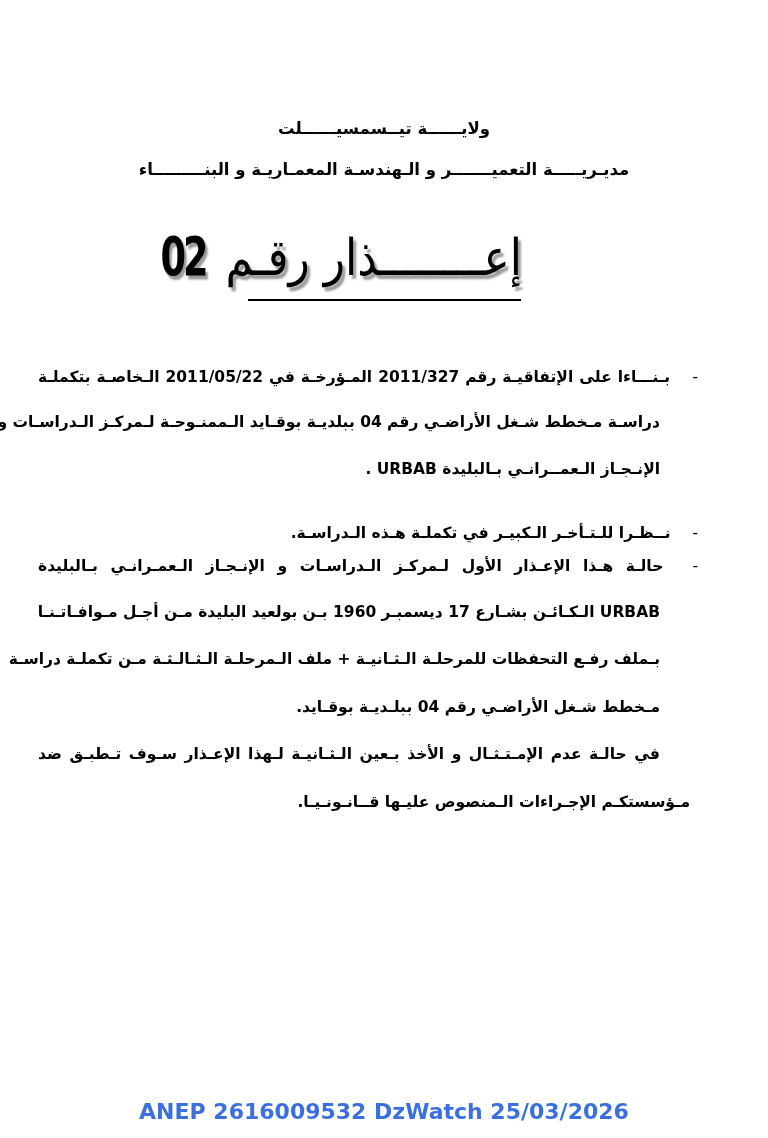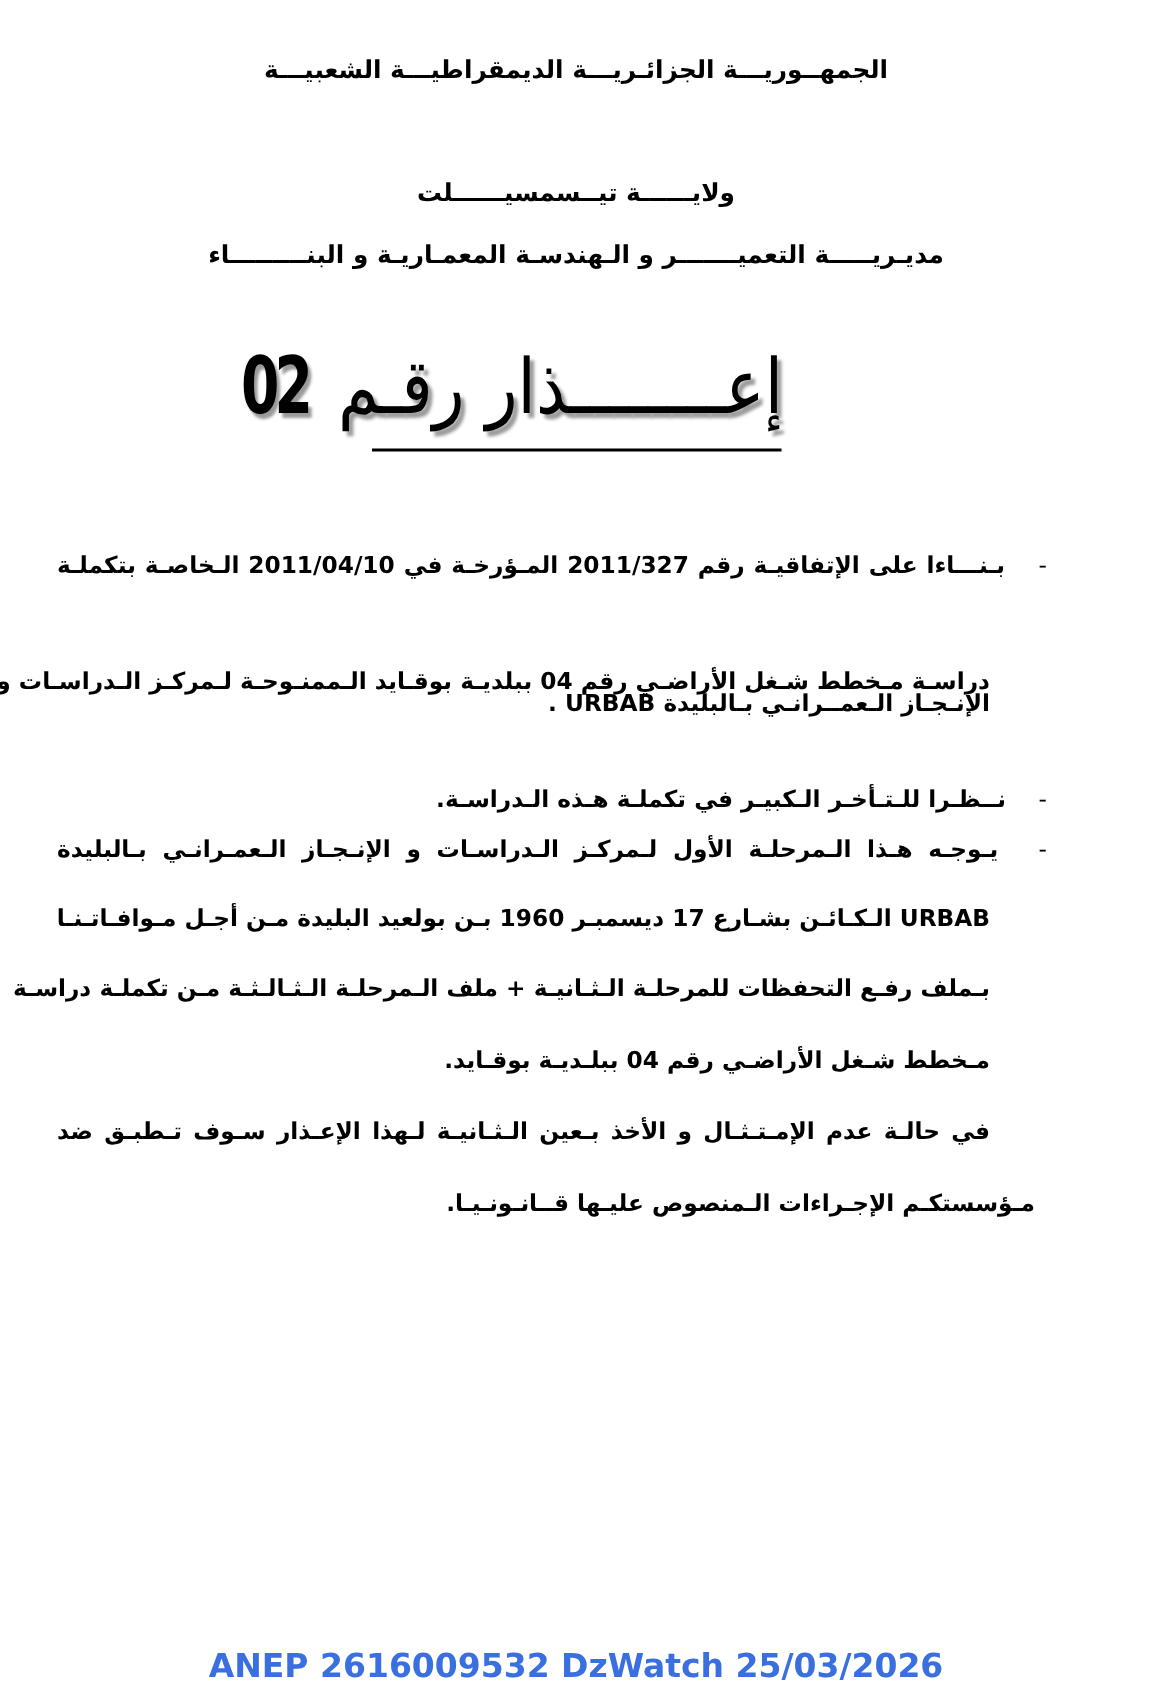--- a/index.html
+++ b/index.html
@@ -111,56 +111,55 @@
       font-size: 22px;
       line-height: 20px;
       font-family: "DejaVu Sans", sans-serif;
     }
   </style>
 </head>
 <body>
 
 <div class="page">
 
-  <div class="header h1">الجمهــوريـــة الجزائـريـــة الديمقراطيـــة الشعبيـــة</div>
   <div class="header h3">ولايــــــة تيــسمسيــــــلت</div>
   <div class="header h4">مديـريـــــة التعميـــــــر و الـهندسـة المعمـاريـة و البنـــــــــاء</div>
 
   <div class="title-wrap">
     <span class="title">
       <span>إعــــــــذار رقـم</span>
       <span class="title-num">02</span>
     </span>
   </div>
   <div class="title-rule"></div>
 
   <div class="body-text" style="top:366px;">
     <div class="line" style="top:0;">
       <span class="bullet">-</span>
-      <span>بـنـــاءا على الإتفاقيـة رقم 2011/327 المـؤرخـة في 2011/04/10 الـخاصـة بتكملـة</span>
+      <span>بـنـــاءا على الإتفاقيـة رقم 2011/327 المـؤرخـة في 2011/05/22 الـخاصـة بتكملـة</span>
     </div>
   </div>
   <div class="body-text" style="top:411px;">
-    <div class="line indent-r2" style="top:0;margin-top:32px;">دراسـة مـخطط شـغل الأراضـي رقم 04 ببلديـة بوقـايد الـممنـوحـة لـمركـز الـدراسـات و</div>
+    <div class="line indent-r2" style="top:0;">دراسـة مـخطط شـغل الأراضـي رقم 04 ببلديـة بوقـايد الـممنـوحـة لـمركـز الـدراسـات و</div>
   </div>
   <div class="body-text" style="top:458px;">
     <div class="line start indent-r2" style="top:0;">الإنـجـاز الـعمــرانـي بـالبليدة URBAB .</div>
   </div>
 
   <div class="body-text" style="top:507px;">
     <div class="line start" style="top:0;margin-top:15px;">
       <span class="bullet">-</span>
       <span>نــظـرا للـتـأخـر الـكبيـر في تكملـة هـذه الـدراسـة.</span>
     </div>
   </div>
 
   <div class="body-text" style="top:555px;">
     <div class="line" style="top:0;">
       <span class="bullet">-</span>
-      <span>يـوجـه هـذا الـمرحلـة الأول لـمركـز الـدراسـات و الإنـجـاز الـعمـرانـي بـالبليدة</span>
+      <span>حالـة هـذا الإعـذار الأول لـمركـز الـدراسـات و الإنـجـاز الـعمـرانـي بـالبليدة</span>
     </div>
   </div>
   <div class="body-text" style="top:601px;">
     <div class="line indent-r2" style="top:0;">URBAB الـكـائـن بشـارع 17 ديسمبـر 1960 بـن بولعيد البليدة مـن أجـل مـوافـاتـنـا</div>
   </div>
   <div class="body-text" style="top:648px;">
     <div class="line indent-r2" style="top:0;">بـملف رفـع التحفظات للمرحلـة الـثـانيـة + ملف الـمرحلـة الـثـالـثـة مـن تكملـة دراسـة</div>
   </div>
   <div class="body-text" style="top:696px;">
     <div class="line start indent-r2" style="top:0;">مـخطط شـغل الأراضـي رقم 04 ببلـديـة بوقـايد.</div>

